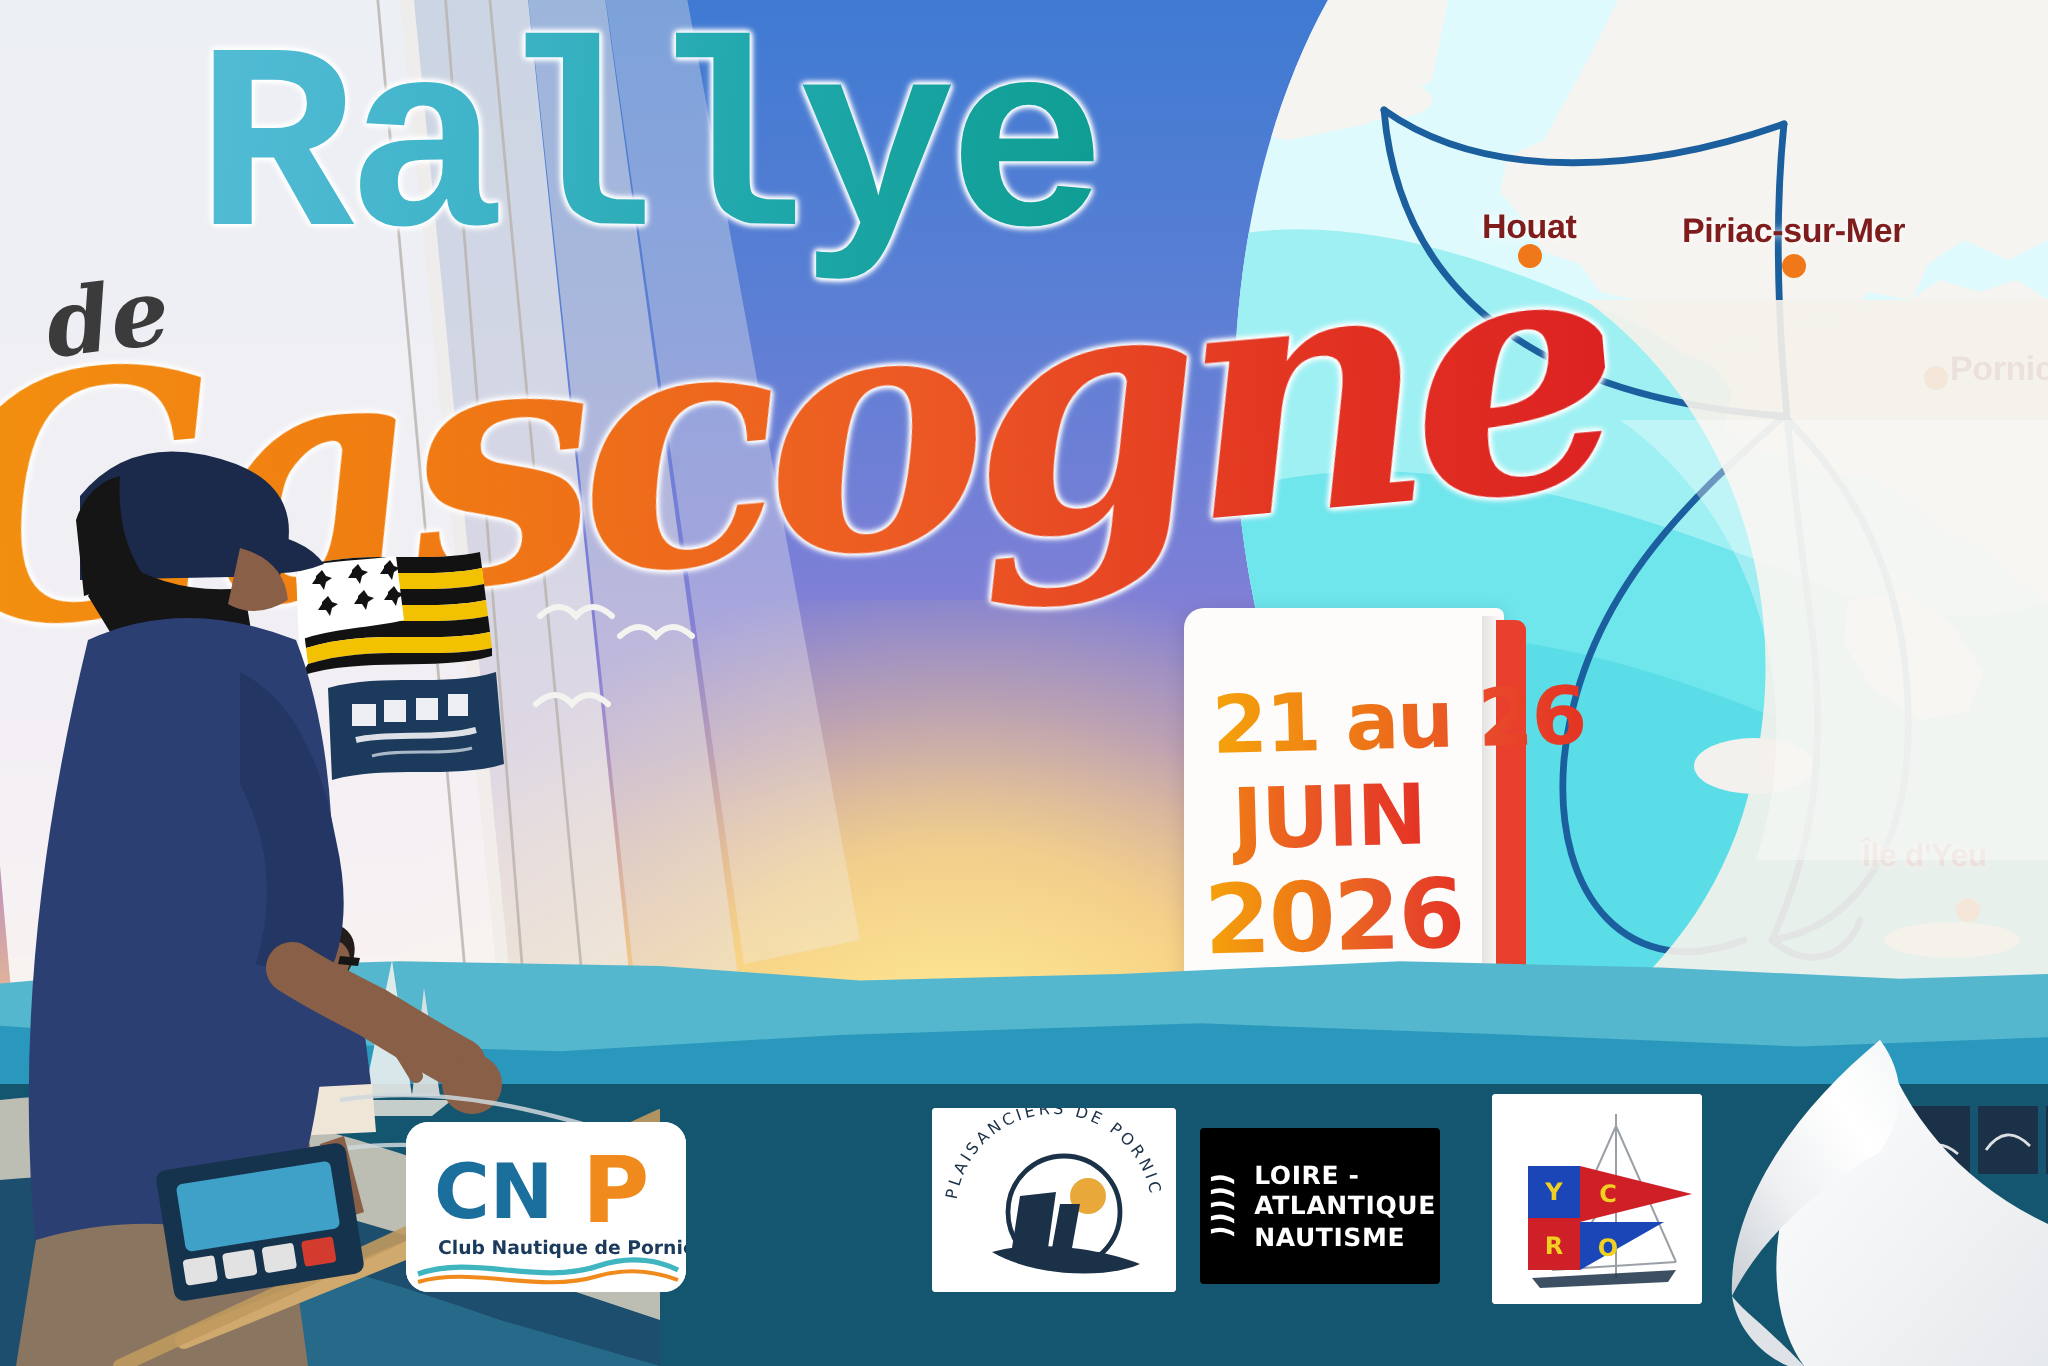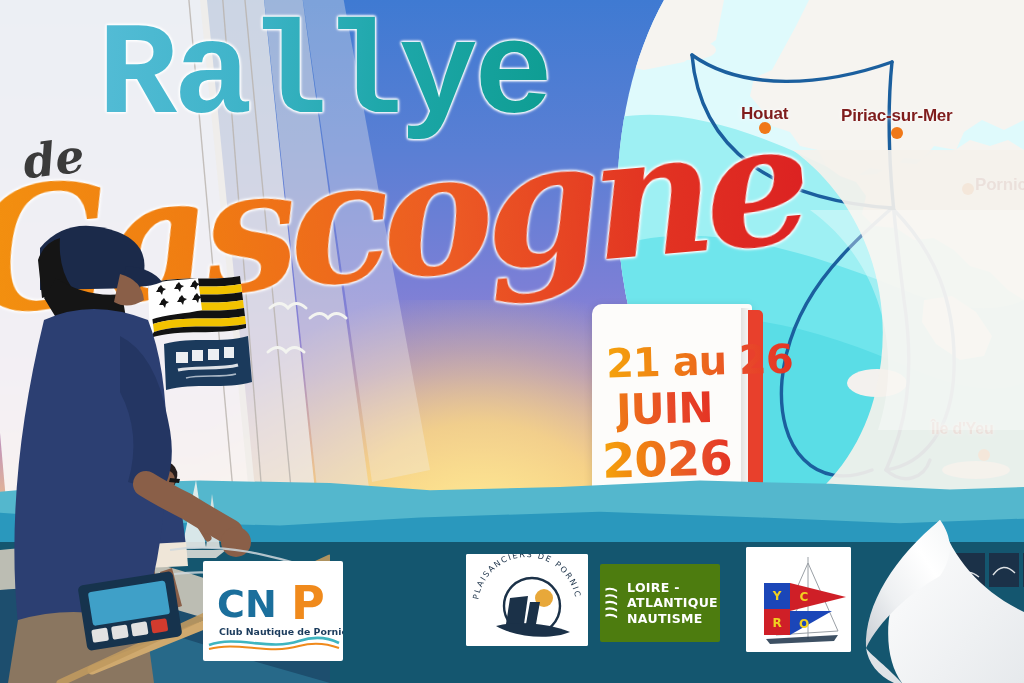--- a/index.html
+++ b/index.html
@@ -133,24 +133,24 @@
   #sailor{position:absolute;left:0;top:150px;width:330px;height:533px;}
 
   
   #flags{position:absolute;left:130px;top:270px;width:220px;height:140px;}
 
   
   .logo{
     position:absolute;background:#fff;border-radius:2px;
     display:flex;align-items:center;justify-content:center;overflow:hidden;
   }
-  #logo-cnp{left:203px;top:561px;width:140px;height:100px;}
+  #logo-cnp{left:203px;top:561px;width:140px;height:85px;border-radius:11px;}
   #logo-snsm{left:370px;top:565px;width:70px;height:76px;background:transparent;}
   #logo-pdp{left:466px;top:554px;width:122px;height:92px;}
-  #logo-lan{left:600px;top:564px;width:120px;height:78px;background:#4d7c0f;}
+  #logo-lan{left:600px;top:564px;width:120px;height:78px;background:#000000;}
   #logo-ycro{left:746px;top:547px;width:105px;height:105px;}
   #logo-pornic{left:947px;top:545px;width:120px;height:110px;background:transparent;}
 
   .cnp-txt{font-family:"DejaVu Sans",sans-serif;font-weight:bold;}
   .lan-txt{
     color:#fff;font-family:"DejaVu Sans",sans-serif;font-weight:bold;
     font-size:12.5px;line-height:1.25;letter-spacing:.3px;
   }
 
   

